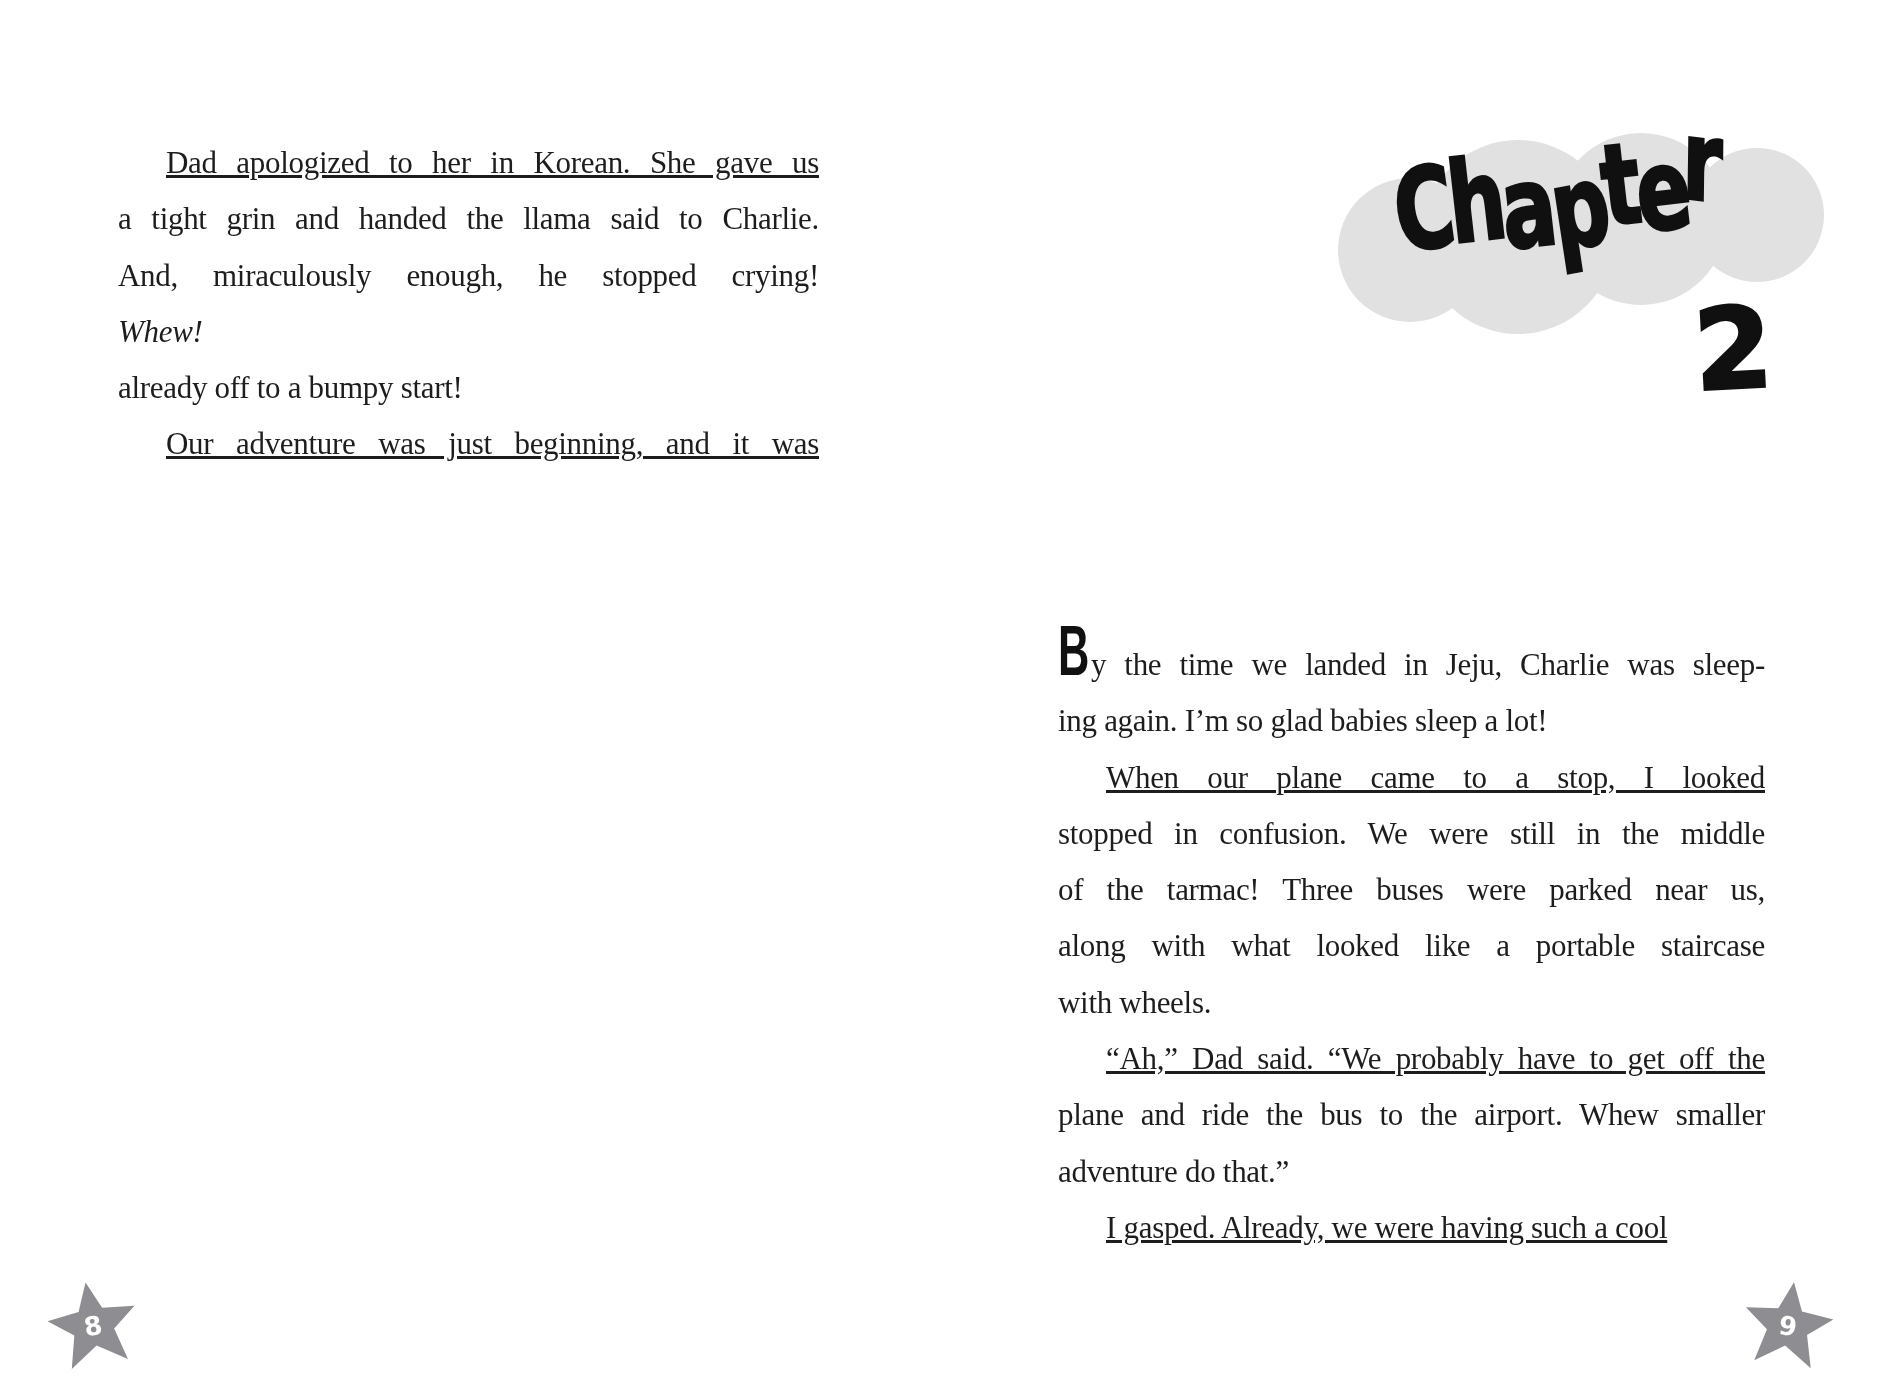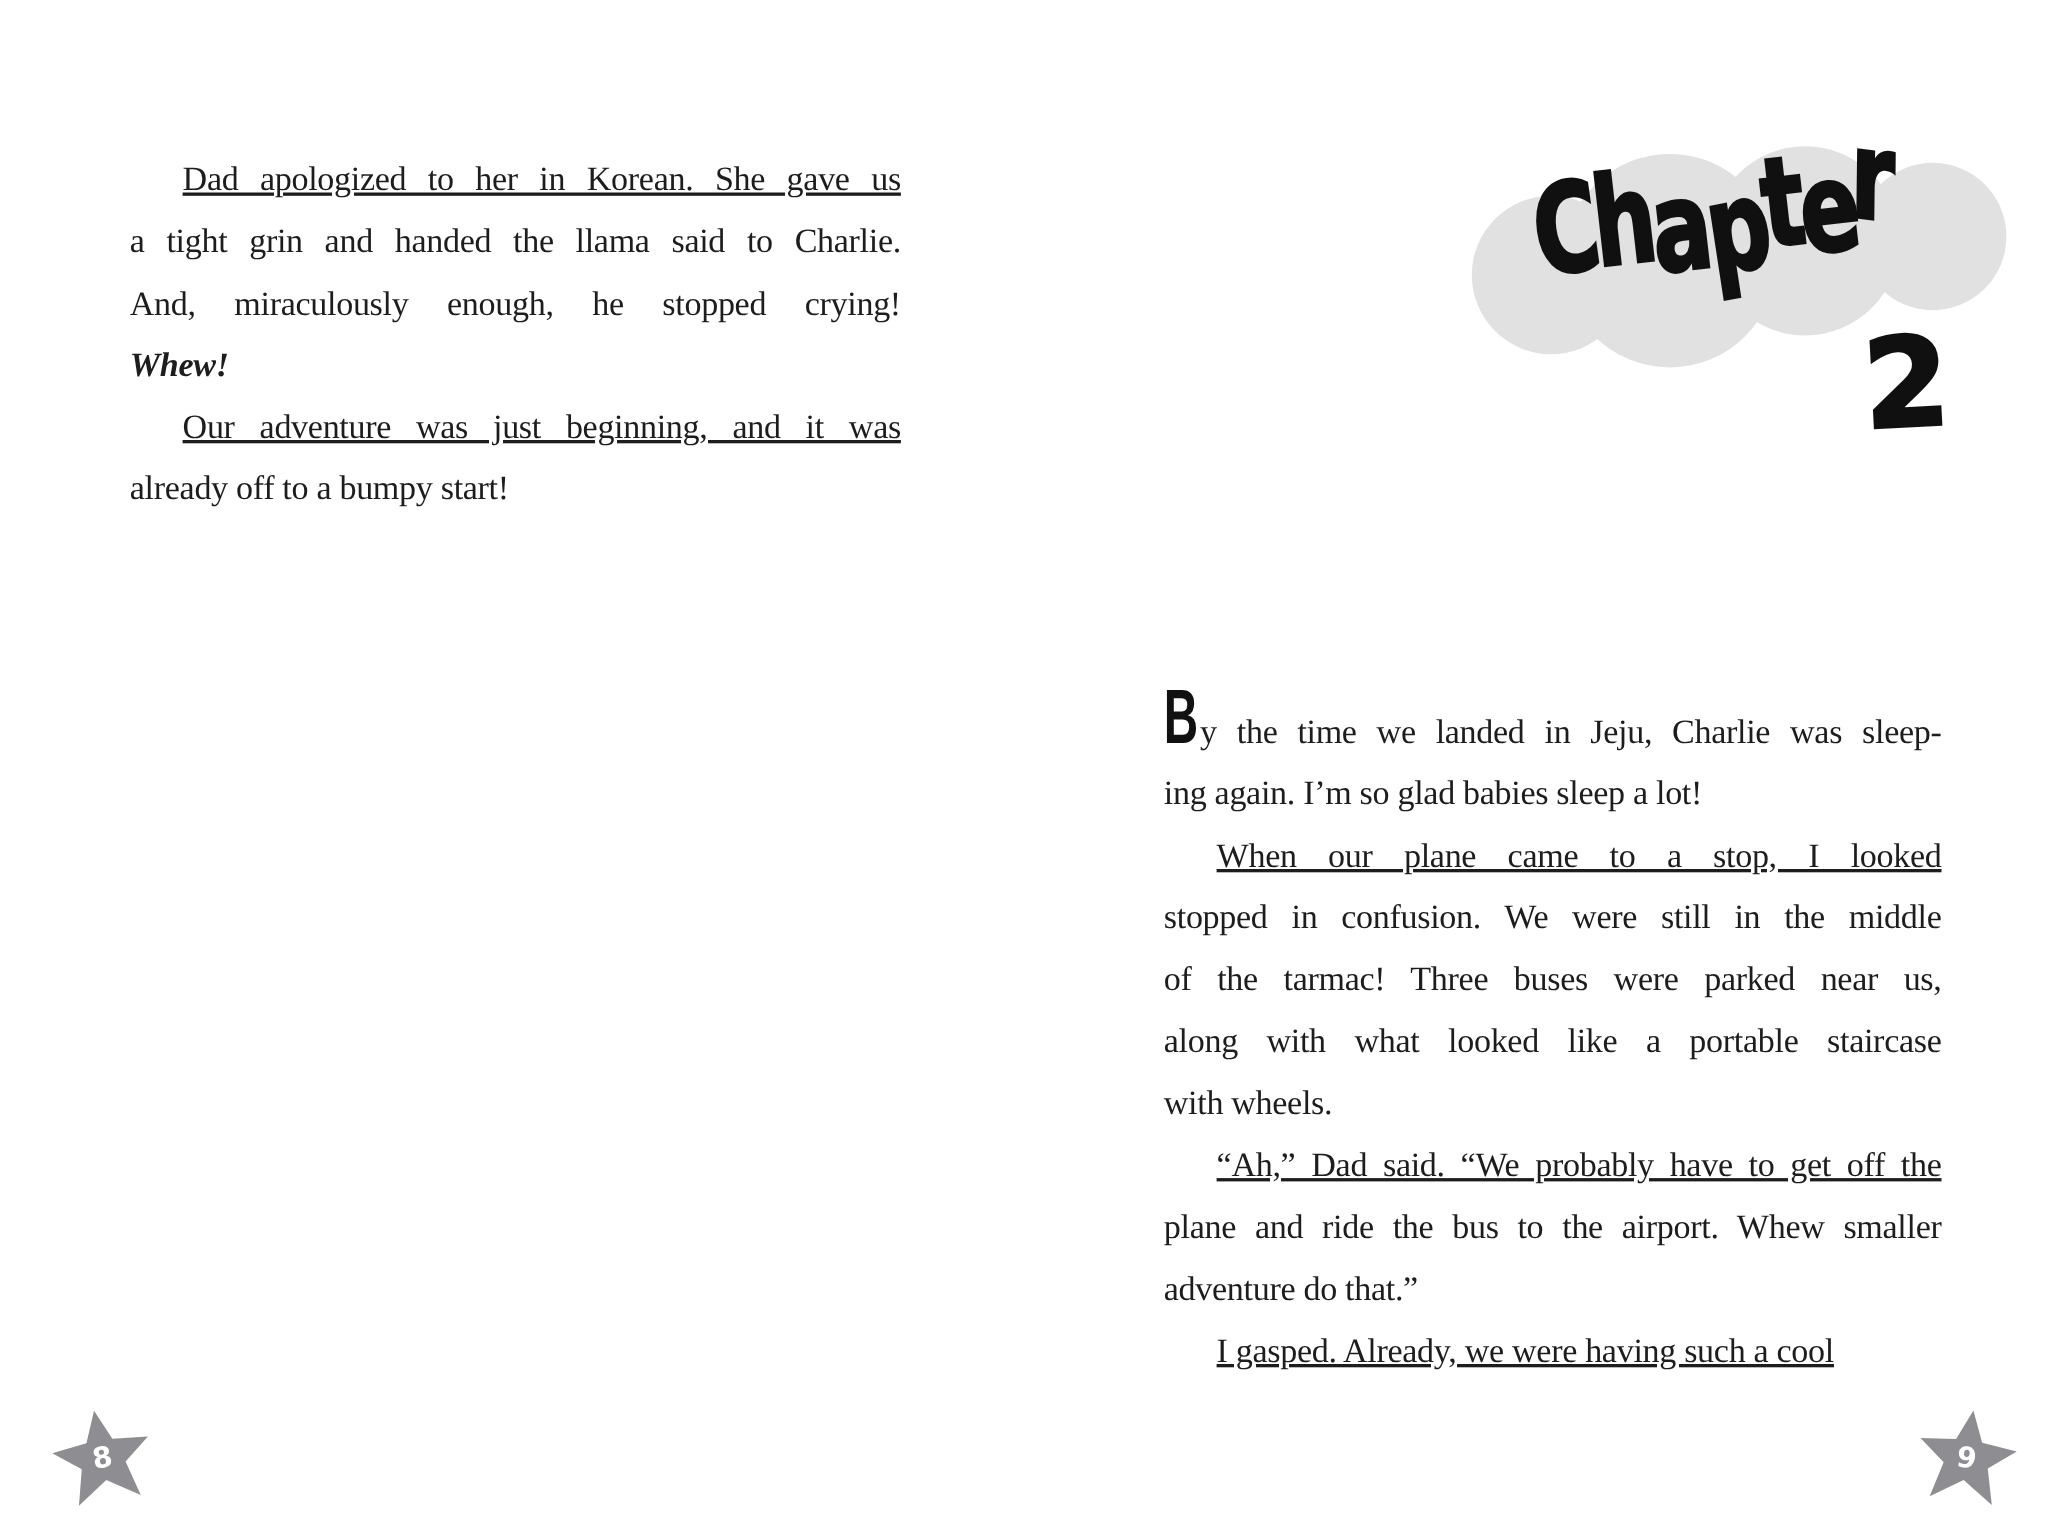--- a/index.html
+++ b/index.html
@@ -10,21 +10,21 @@
     color:#1d1d1d;
   }
 
   
   .text-block{position:absolute;font-size:31px;letter-spacing:-0.3px;}
   .left-block{left:118px;top:135px;width:701px;}
   .right-block{left:1058px;top:637px;width:707px;}
   .line{height:56.3px;line-height:56.3px;text-align:left;position:relative;}
   .line.justify{text-align:justify;text-align-last:justify;}
   .line.indent{text-indent:48px;text-decoration:underline;}
-  .line.italic{font-style:italic;font-weight:bold;}
+  .line.italic{font-style:italic;}
   .line.dropcap-line{padding-left:33px;text-indent:0;}
 
   
   .drop-cap{
     position:absolute;left:0;top:-21px;
     font-family:"Liberation Sans", sans-serif;
     font-weight:bold;font-size:70px;line-height:1;
     transform:scaleX(0.62);transform-origin:0 0;
     color:#111;
   }
@@ -79,22 +79,22 @@
 </head>
 <body>
 
 <div>
 
   <div class="text-block left-block">
     <div class="line indent justify">Dad apologized to her in Korean. She gave us</div>
     <div class="line justify">a tight grin and handed the llama said to Charlie.</div>
     <div class="line justify">And, miraculously enough, he stopped crying!</div>
     <div class="line italic">Whew!</div>
+    <div class="line">already off to a bumpy start!</div>
     <div class="line indent justify">Our adventure was just beginning, and it was</div>
-    <div class="line">already off to a bumpy start!</div>
   </div>
 
   <div class="page-star star-left">
     <span class="page-num">8</span>
   </div>
 </div>
 
 <div>
 
   <div>

